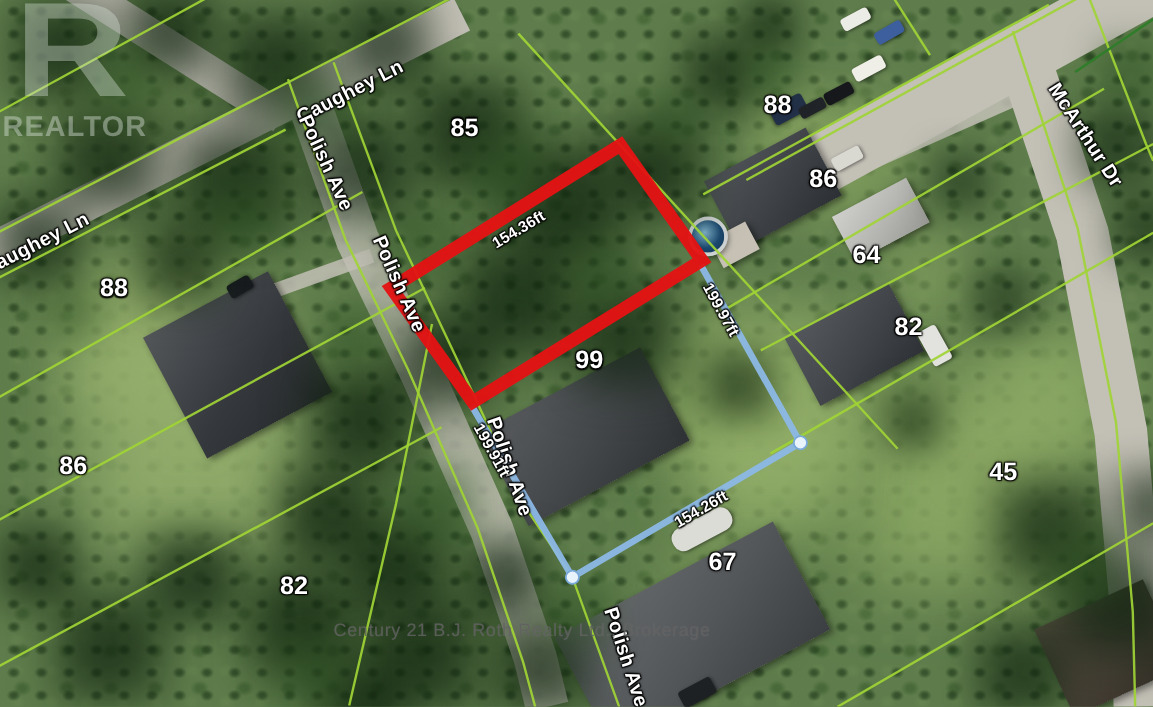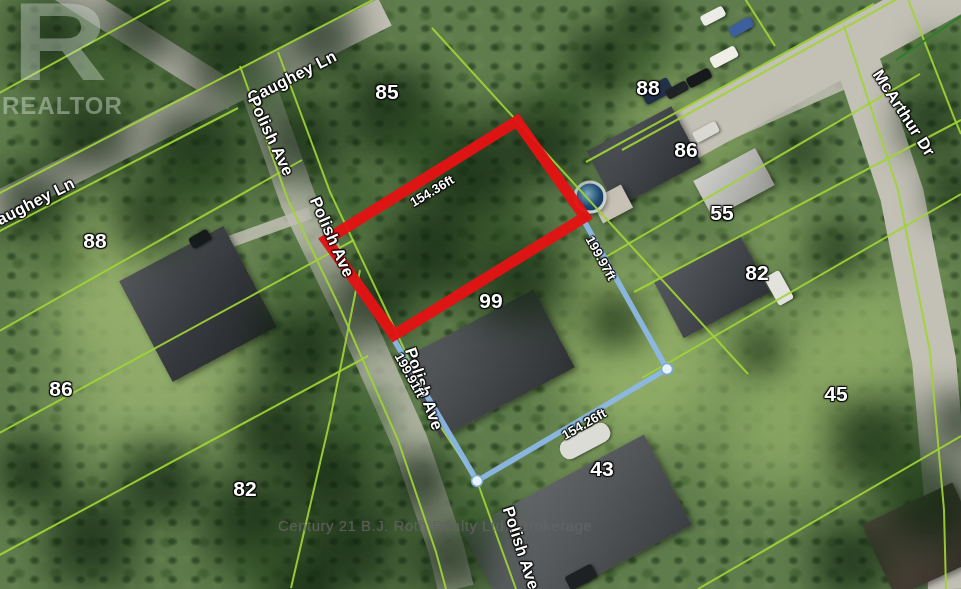--- a/index.html
+++ b/index.html
@@ -169,28 +169,28 @@
   </svg>
 
   <div class="lbl street" style="left:292px;top:77px;--r:-27deg">Caughey Ln</div>
   <div class="lbl street" style="left:30px;top:204px;--r:-27deg">Caughey Ln</div>
   <div class="lbl street" style="left:271px;top:136px;--r:65deg">Polish Ave</div>
   <div class="lbl street" style="left:332px;top:237px;--r:66deg">Polish Ave</div>
   <div class="lbl street" style="left:424px;top:389px;--r:71deg">Polish Ave</div>
   <div class="lbl street" style="left:521px;top:548px;--r:72deg">Polish Ave</div>
   <div class="lbl street" style="left:904px;top:113px;--r:57deg">McArthur Dr</div>
 
-  <div class="lbl lot" style="left:387px;top:92px">85</div>
+  <div class="lbl lot" style="left:387px;top:107px">85</div>
   <div class="lbl lot" style="left:648px;top:88px">88</div>
   <div class="lbl lot" style="left:686px;top:150px">86</div>
-  <div class="lbl lot" style="left:722px;top:213px">55</div>
+  <div class="lbl lot" style="left:722px;top:213px">64</div>
   <div class="lbl lot" style="left:757px;top:273px">82</div>
   <div class="lbl lot" style="left:836px;top:394px">45</div>
   <div class="lbl lot" style="left:491px;top:301px">99</div>
-  <div class="lbl lot" style="left:602px;top:469px">43</div>
+  <div class="lbl lot" style="left:602px;top:469px">67</div>
   <div class="lbl lot" style="left:95px;top:241px">88</div>
   <div class="lbl lot" style="left:61px;top:389px">86</div>
   <div class="lbl lot" style="left:245px;top:489px">82</div>
 
   <div class="lbl meas" style="left:432px;top:191px;--r:-31deg">154.36ft</div>
   <div class="lbl meas" style="left:601px;top:258px;--r:61deg">199.97ft</div>
   <div class="lbl meas" style="left:584px;top:424px;--r:-30deg">154.26ft</div>
   <div class="lbl meas" style="left:410px;top:375px;--r:61deg">199.91ft</div>
 
   <div class="realtor">

